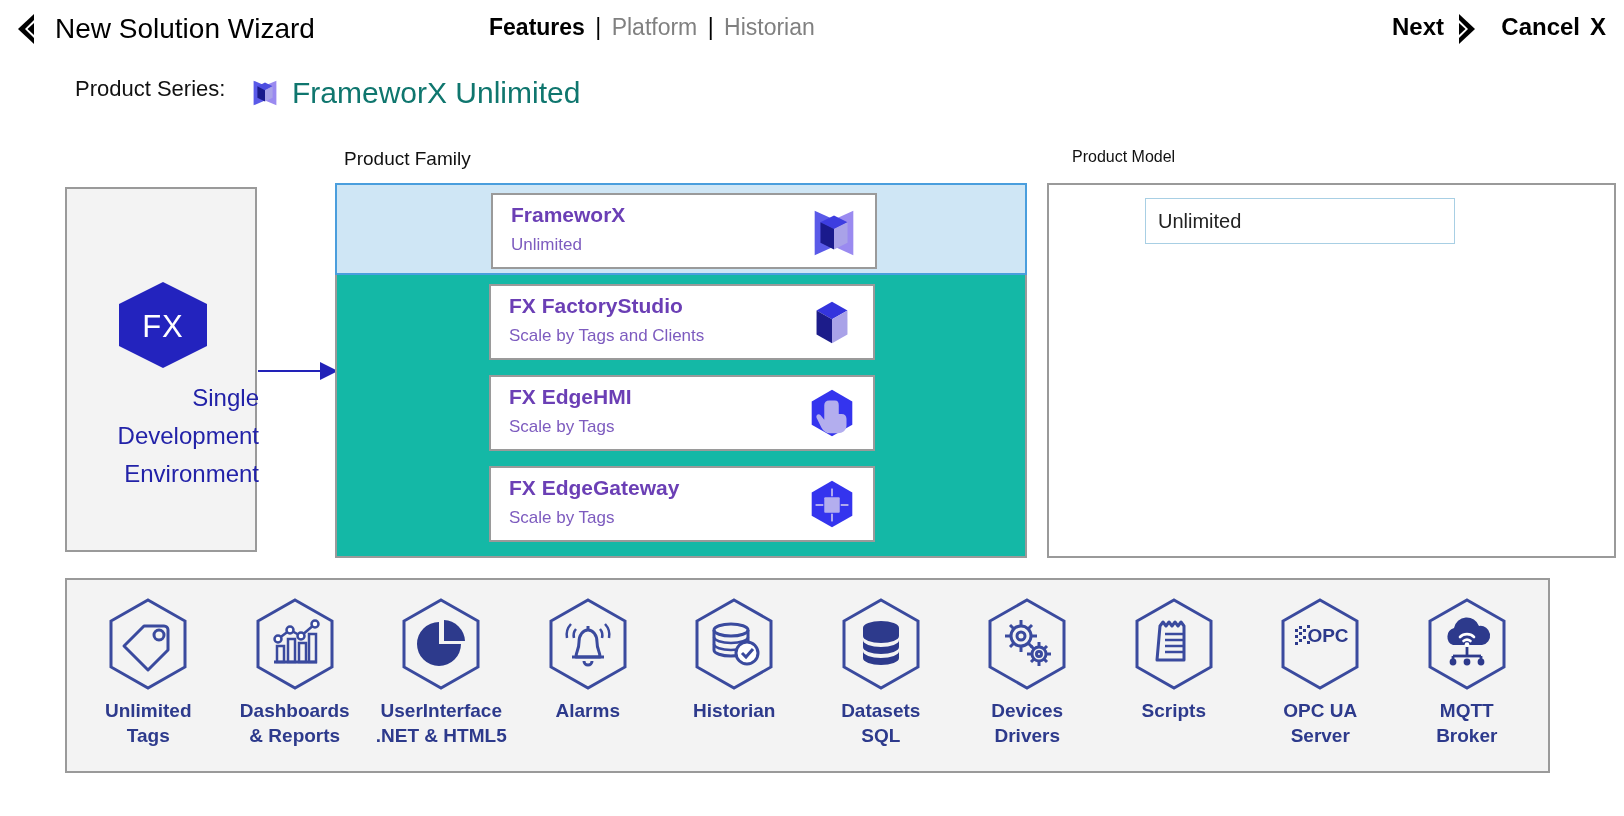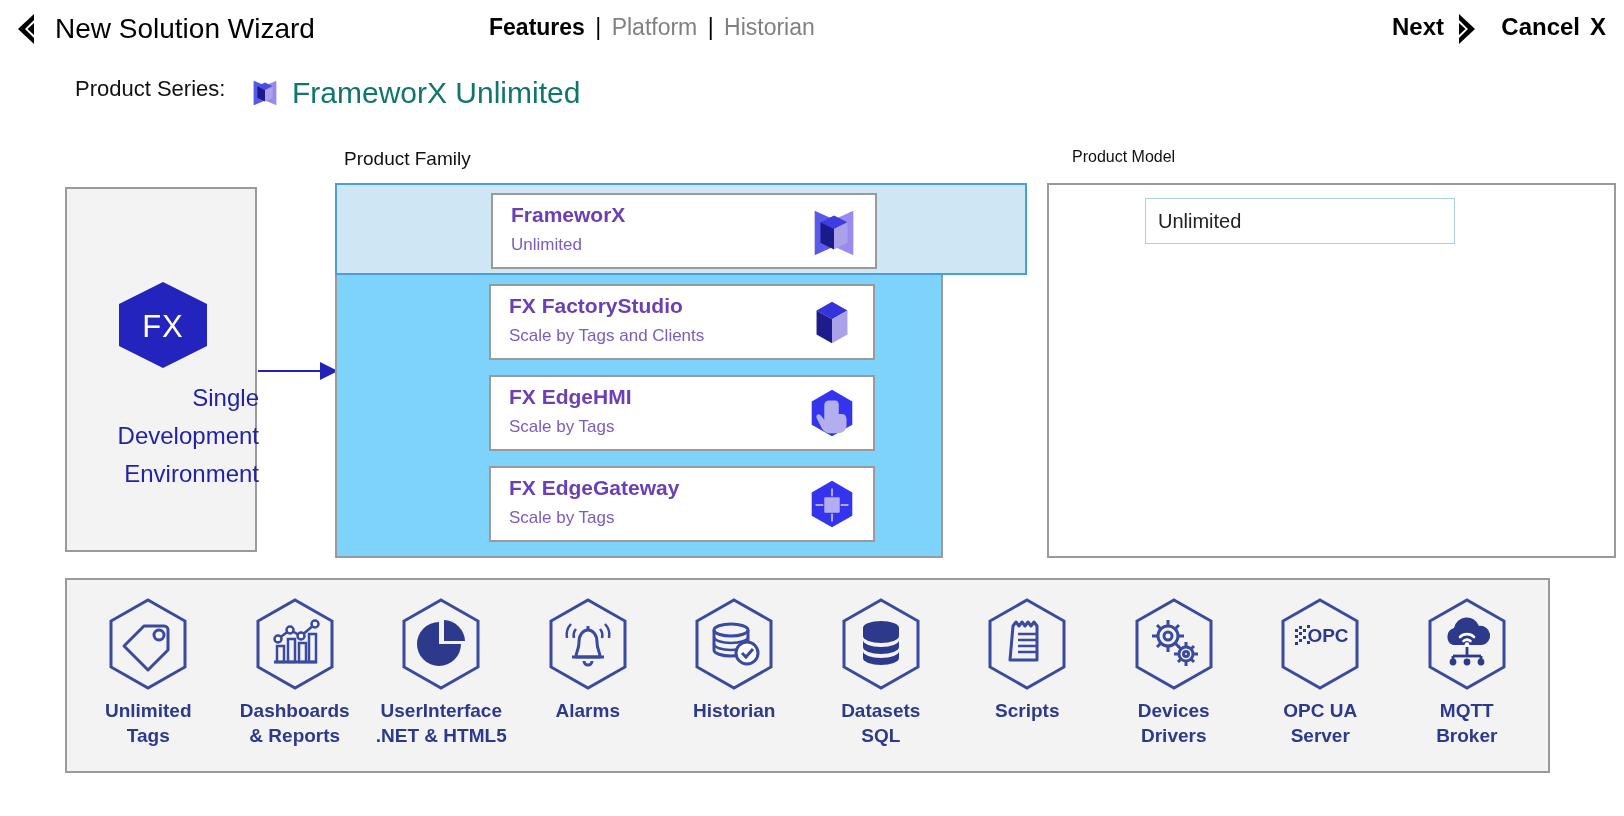--- a/index.html
+++ b/index.html
@@ -88,22 +88,22 @@
 
   
   .connector {
     position: absolute; left: 258px; top: 356px;
     width: 80px; height: 30px;
   }
 
   
   .family-panel {
     position: absolute; left: 335px; top: 183px;
-    width: 608px; height: 375px;
-    border: 2px solid #9a9a9a; background: #7dd3fc;
+    width: 692px; height: 375px;
+    border: 2px solid #9a9a9a; background: #14b8a6;
   }
   .fam-row {
     position: absolute; left: 0; width: 688px; height: 92px;
   }
   .fam-row.selected {
     background: #cfe6f5;
     border: 2px solid #4a9edd;
     left: -2px; width: 692px;
   }
   .fam-card {
@@ -403,37 +403,20 @@
         <polygon points="48,4 85,25 85,71 48,92 11,71 11,25" fill="none" stroke="#3a4a9e" stroke-width="3"></polygon>
         <ellipse cx="48" cy="32" rx="18" ry="7" fill="#2d3a8c"></ellipse>
         <path d="M30 32 v8 a18 7 0 0 0 36 0 v-8 z" fill="#2d3a8c"></path>
         <path d="M30 44 v7 a18 7 0 0 0 36 0 v-7 a18 7 0 0 1 -36 0 z" fill="#2d3a8c"></path>
         <path d="M30 55 v7 a18 7 0 0 0 36 0 v-7 a18 7 0 0 1 -36 0 z" fill="#2d3a8c"></path>
       </svg>
     </div>
     <div class="flabel">
       <div>Datasets</div>
       <div>SQL</div>
-    </div>
-  </div>
-
-  <div class="feature">
-    <div class="hexwrap">
-      <svg width="96" height="96" viewBox="0 0 96 96">
-        <polygon points="48,4 85,25 85,71 48,92 11,71 11,25" fill="none" stroke="#3a4a9e" stroke-width="3"></polygon>
-        <path d="M34 30 l3 -4 l3 4 l3 -4 l3 4 l3 -4 l3 4 l3 -4 l3 4 v34 h-27 z" fill="none" stroke="#3a4a9e" stroke-width="3" stroke-linejoin="round"></path>
-        <line x1="39" y1="38" x2="57" y2="38" stroke="#3a4a9e" stroke-width="2.5"></line>
-        <line x1="39" y1="44" x2="57" y2="44" stroke="#3a4a9e" stroke-width="2.5"></line>
-        <line x1="39" y1="50" x2="57" y2="50" stroke="#3a4a9e" stroke-width="2.5"></line>
-        <line x1="39" y1="56" x2="57" y2="56" stroke="#3a4a9e" stroke-width="2.5"></line>
-      </svg>
-    </div>
-    <div class="flabel">
-      <div>Scripts</div>
-      <div></div>
     </div>
   </div>
 
   <div class="feature">
     <div class="hexwrap">
       <svg width="96" height="96" viewBox="0 0 96 96">
         <polygon points="48,4 85,25 85,71 48,92 11,71 11,25" fill="none" stroke="#3a4a9e" stroke-width="3"></polygon>
         <g fill="none" stroke="#3a4a9e" stroke-width="3">
           <circle cx="42" cy="40" r="10"></circle>
           <circle cx="42" cy="40" r="4"></circle>
@@ -463,20 +446,37 @@
     <div class="flabel">
       <div>Devices</div>
       <div>Drivers</div>
     </div>
   </div>
 
   <div class="feature">
     <div class="hexwrap">
       <svg width="96" height="96" viewBox="0 0 96 96">
         <polygon points="48,4 85,25 85,71 48,92 11,71 11,25" fill="none" stroke="#3a4a9e" stroke-width="3"></polygon>
+        <path d="M34 30 l3 -4 l3 4 l3 -4 l3 4 l3 -4 l3 4 l3 -4 l3 4 v34 h-27 z" fill="none" stroke="#3a4a9e" stroke-width="3" stroke-linejoin="round"></path>
+        <line x1="39" y1="38" x2="57" y2="38" stroke="#3a4a9e" stroke-width="2.5"></line>
+        <line x1="39" y1="44" x2="57" y2="44" stroke="#3a4a9e" stroke-width="2.5"></line>
+        <line x1="39" y1="50" x2="57" y2="50" stroke="#3a4a9e" stroke-width="2.5"></line>
+        <line x1="39" y1="56" x2="57" y2="56" stroke="#3a4a9e" stroke-width="2.5"></line>
+      </svg>
+    </div>
+    <div class="flabel">
+      <div>Scripts</div>
+      <div></div>
+    </div>
+  </div>
+
+  <div class="feature">
+    <div class="hexwrap">
+      <svg width="96" height="96" viewBox="0 0 96 96">
+        <polygon points="48,4 85,25 85,71 48,92 11,71 11,25" fill="none" stroke="#3a4a9e" stroke-width="3"></polygon>
         <g fill="#2d3a8c">
           <rect x="23" y="33" width="3" height="3"></rect>
             <rect x="27" y="30" width="3" height="3"></rect>
           <rect x="23" y="39" width="3" height="3"></rect>
             <rect x="27" y="36" width="3" height="3"></rect>
           <rect x="31" y="33" width="3" height="3"></rect>
             <rect x="31" y="40" width="3" height="3"></rect>
           <rect x="27" y="43" width="3" height="3"></rect>
             <rect x="23" y="46" width="3" height="3"></rect>
           <rect x="35" y="29" width="3" height="3"></rect>

